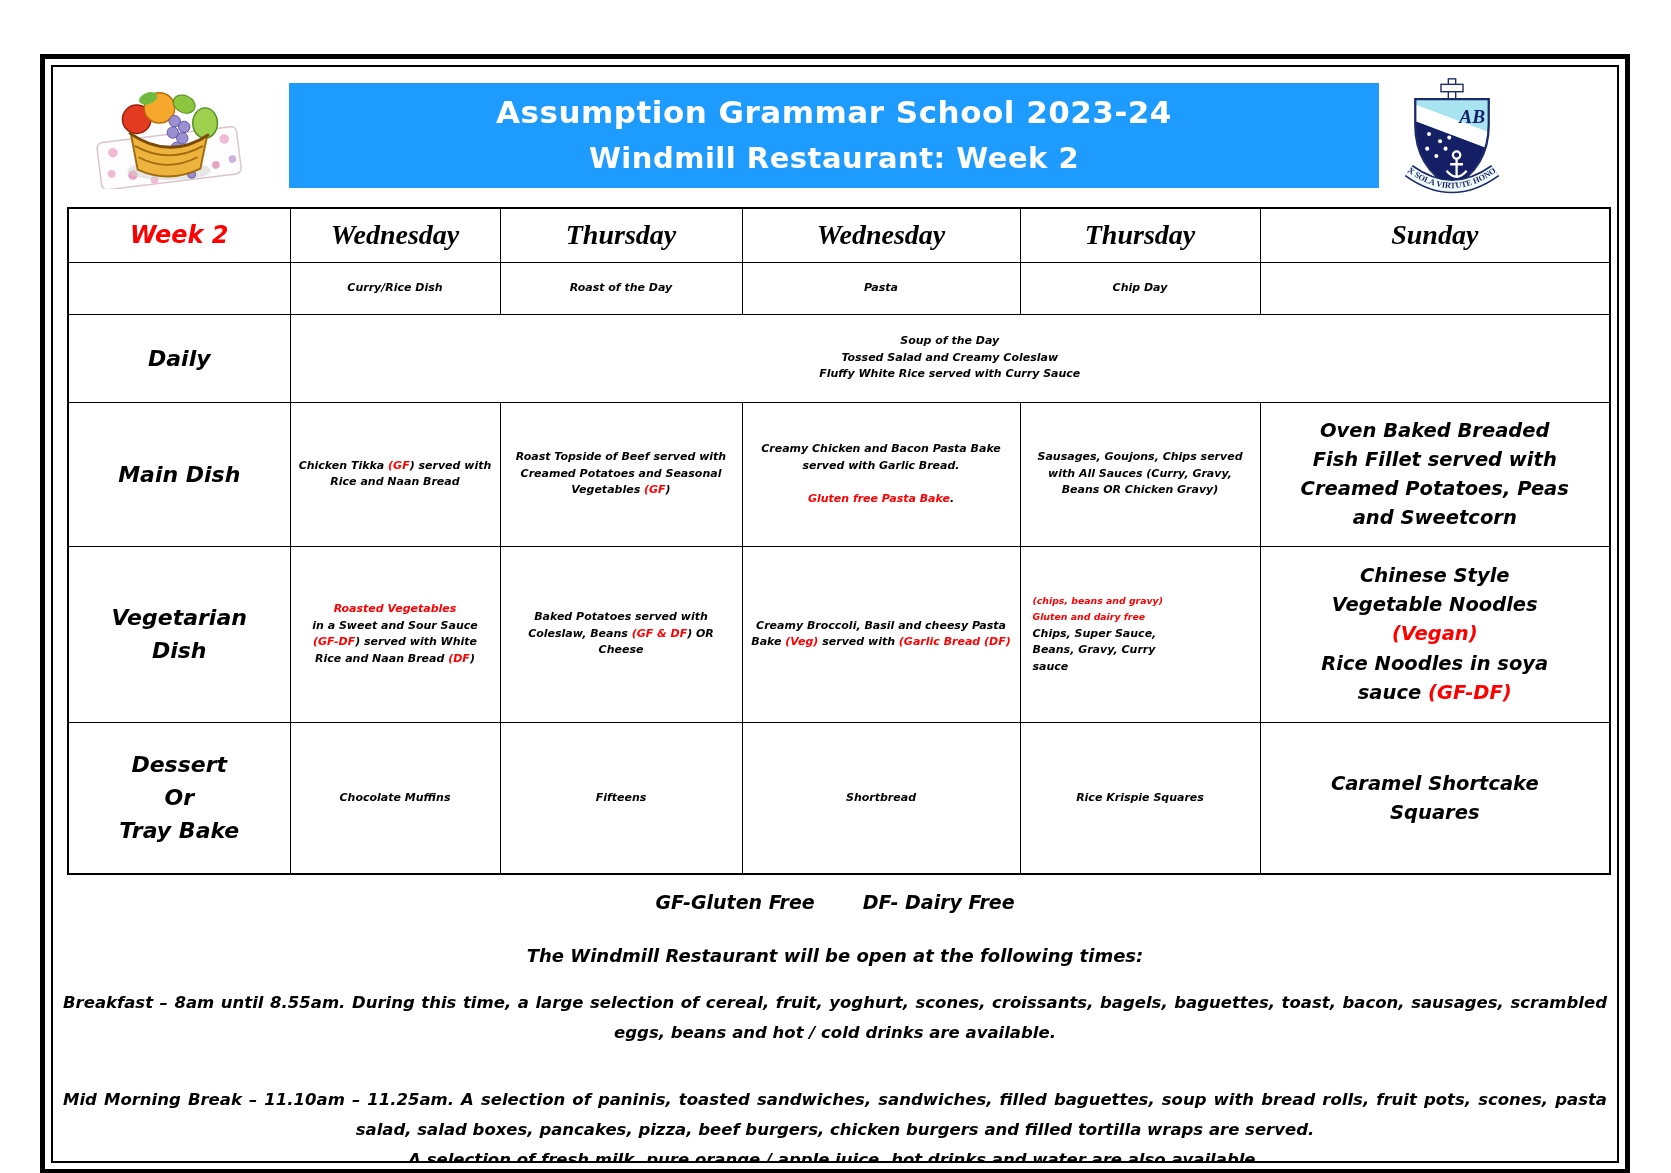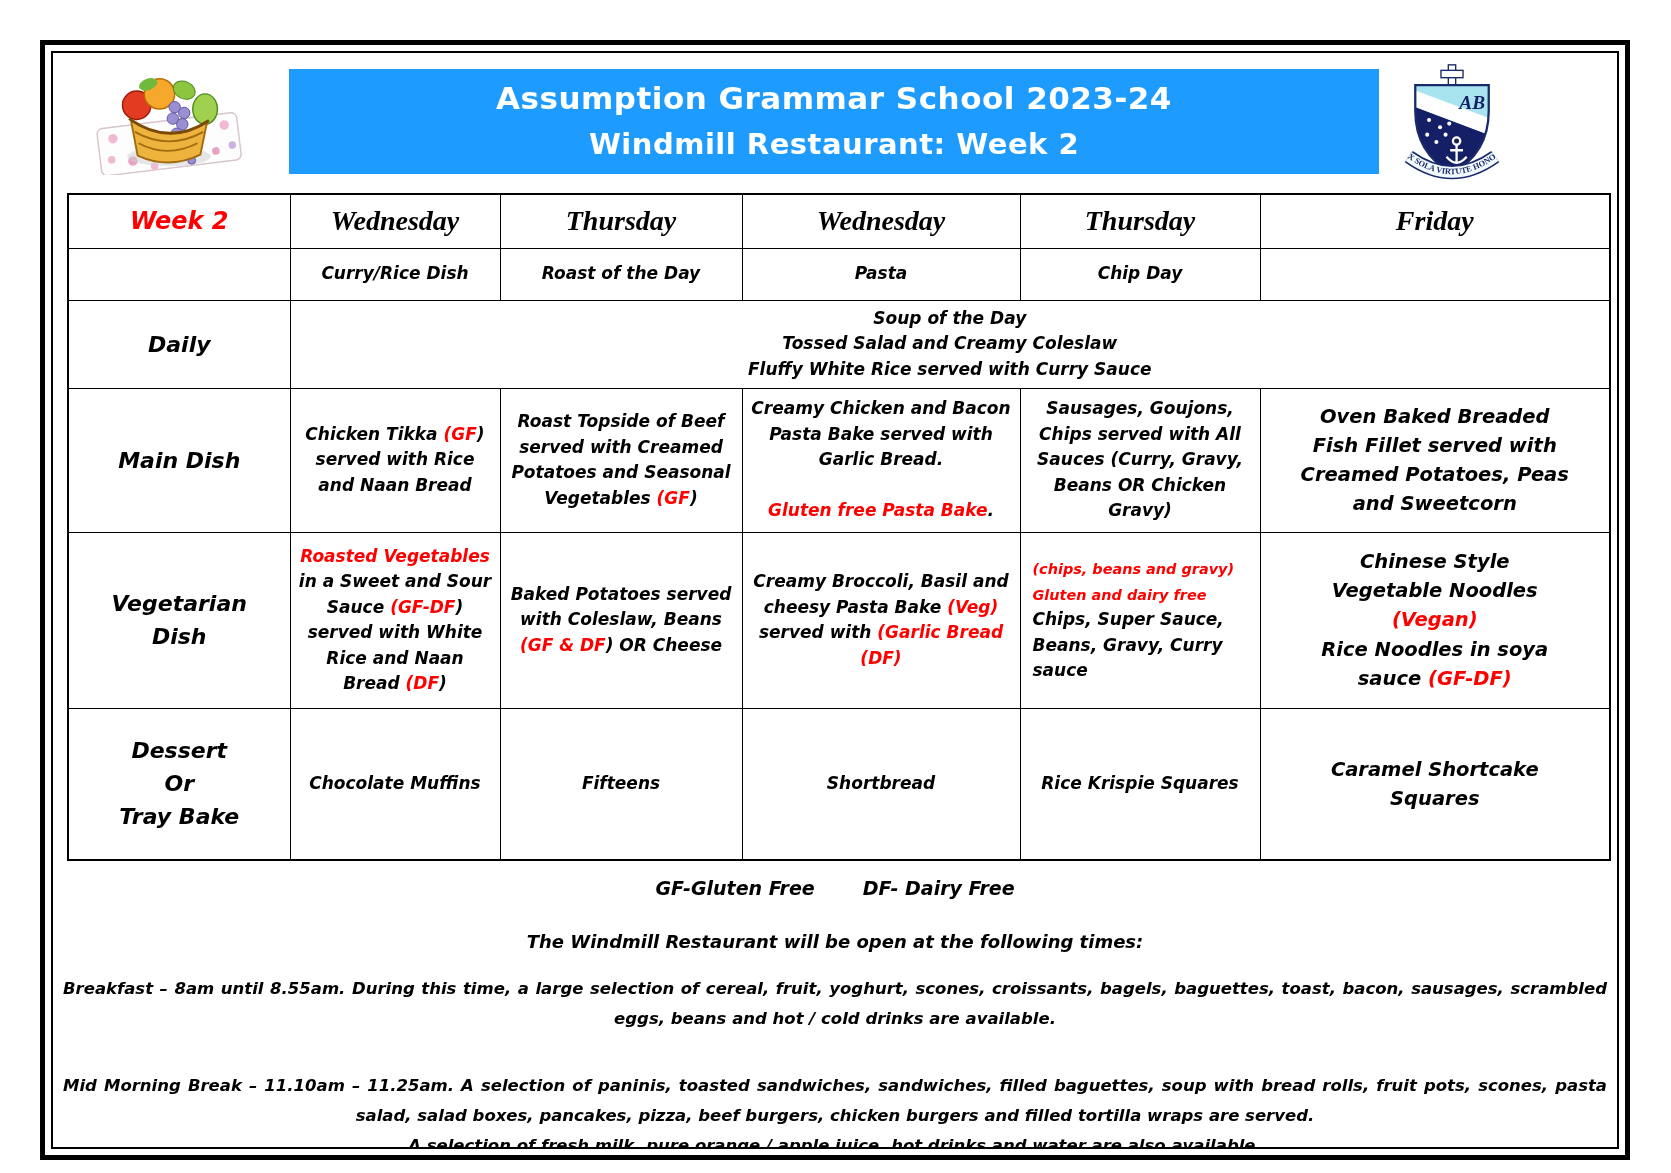--- a/index.html
+++ b/index.html
@@ -1,39 +1,39 @@
 <!DOCTYPE html>
 <html><head>
 <meta charset="utf-8">
 <style>
   html,body{margin:0;padding:0;}
   body{
     position:relative;width:1671px;height:1173px;background:#fff;
     font-family:"DejaVu Sans",sans-serif;color:#000;
   }
-  .border-outer{position:absolute;left:40px;top:40px;width:1590px;height:1120px;
+  .border-outer{position:absolute;left:40px;top:54px;width:1590px;height:1120px;
     border:5px solid #000;box-sizing:border-box;}
   .border-inner{position:absolute;left:6px;top:6px;right:6px;bottom:6px;
     border:2px solid #000;box-sizing:border-box;overflow:hidden;padding:0 8px;}
 
   
   .masthead{display:flex;align-items:flex-start;padding:10px 14px 0 32px;height:124px;}
   .fruit-svg{width:152px;height:110px;flex:none;margin-top:2px;}
   .banner{flex:1;margin:6px 22px 0 44px;background:#1E9BFF;color:#fff;text-align:center;
     padding:11px 0 13px;font-weight:bold;font-style:normal;}
   .banner-line1{font-size:31px;letter-spacing:0.5px;}
   .banner-line2{font-size:29px;margin-top:11px;letter-spacing:0.5px;}
   .crest-svg{width:102px;height:124px;flex:none;margin-right:92px;}
 
   
   table.menu-table{margin:6px 0 4px 6px;width:1542px;border-collapse:collapse;
     table-layout:fixed;border:2px solid #000;padding-left:40px;}
   .menu-table td,.menu-table th{border:1.5px solid #000;text-align:center;vertical-align:middle;
     padding:4px 8px;white-space:pre-line;font-weight:bold;font-style:italic;
-    font-size:17px;line-height:1.5;overflow:hidden;}
+    font-size:11px;line-height:1.5;overflow:hidden;}
   tr.r-head{height:54px;} tr.r-theme{height:52px;} tr.r-daily{height:88px;}
   tr.r-main{height:144px;} tr.r-veg{height:176px;} tr.r-dessert{height:152px;}
   th.day{font-family:"Liberation Serif","DejaVu Serif",serif;font-size:28px;
     font-style:italic;font-weight:bold;}
   th.week{font-size:24px;color:#FF0000;font-style:italic;}
   td.lab{font-size:22px;line-height:1.5;}
   td.left{text-align:left;padding-left:12px;}
   td.big{font-size:19.5px;line-height:1.5;}
   .r{color:#FF0000;}
   .rs{color:#FF0000;font-size:0.85em;line-height:1.6;}
@@ -141,21 +141,21 @@
           <col style="width:240px">
           <col style="width:350px">
       </colgroup>
       <tbody>
           <tr class="r-head">
         <th class="week">Week 2</th>
         <th class="day">Wednesday</th>
         <th class="day">Thursday</th>
         <th class="day">Wednesday</th>
         <th class="day">Thursday</th>
-        <th class="day">Friday</th>
+        <th class="day">Sunday</th>
       </tr>
       <tr class="r-theme">
         <td class="lab"></td>
         <td>Curry/Rice Dish</td>
         <td>Roast of the Day</td>
         <td>Pasta</td>
         <td>Chip Day</td>
         <td></td>
       </tr>
       <tr class="r-daily">

